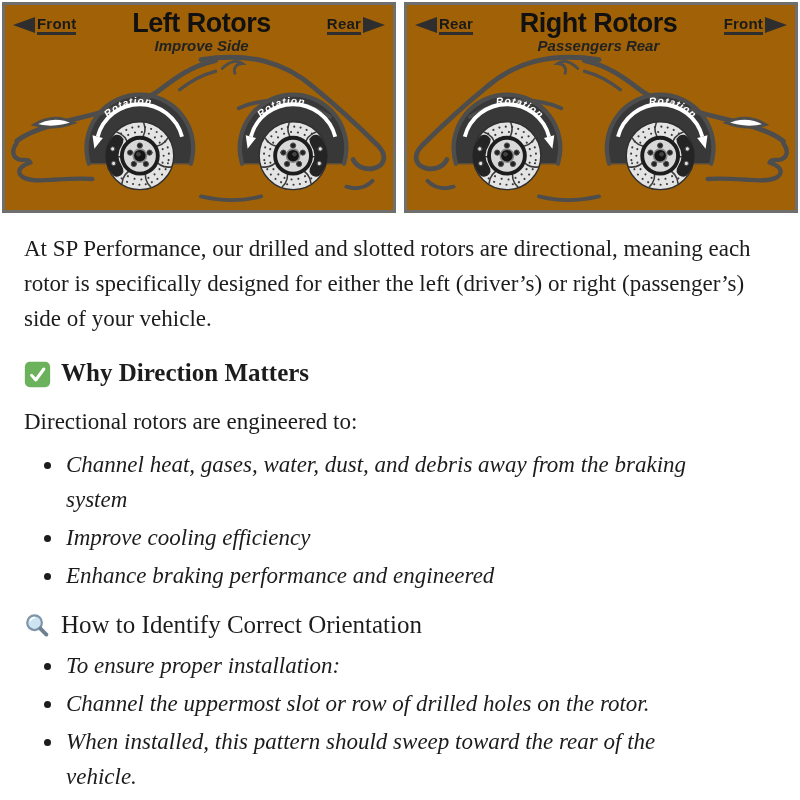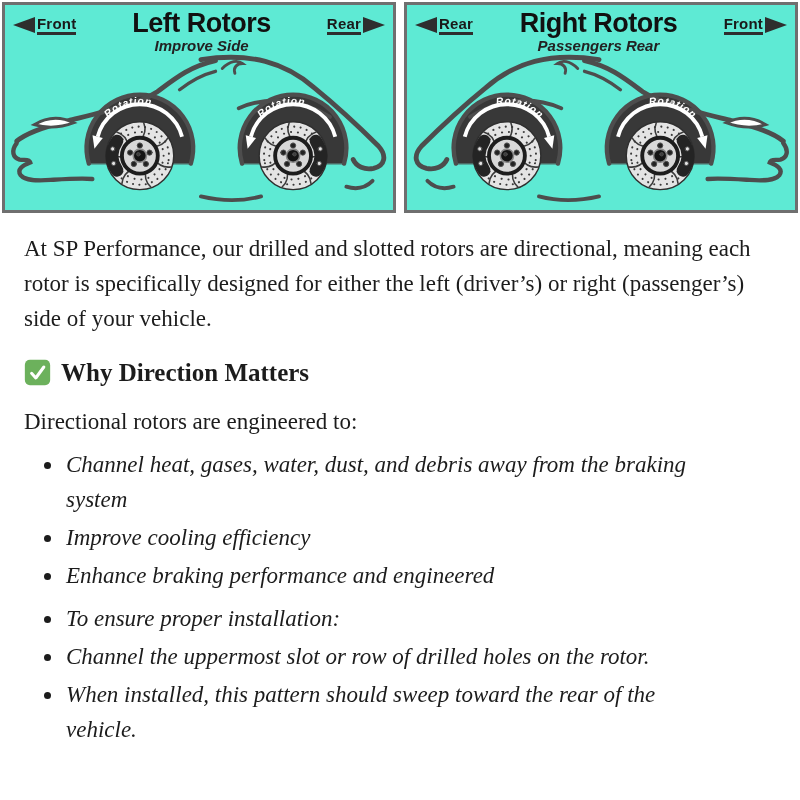--- a/index.html
+++ b/index.html
@@ -3,21 +3,21 @@
 <meta charset="utf-8">
 <style>
   html,body{margin:0;padding:0;}
   body{
     width:800px;height:800px;overflow:hidden;background:#ffffff;
     font-family:"Liberation Serif",serif;color:#1c1c1c;
   }
   
   .figure{display:flex;gap:8px;padding:2px 2px 0 2px;box-sizing:border-box;}
   .panel{
-    flex:1 1 0;border:3px solid #6f6f6f;background:#5eead4;position:relative;
+    flex:1 1 0;border:3px solid #6f6f6f;background:#a16207;position:relative;
     height:211px;box-sizing:border-box;overflow:hidden;
   }
   .panel-header{
     display:flex;justify-content:space-between;align-items:flex-start;
     padding:7px 8px 0 8px;font-family:"Liberation Sans",sans-serif;
   }
   .panel-titles{text-align:center;flex:1 1 auto;margin-top:-2px;}
   .panel-title{font-weight:700;font-size:27px;line-height:27px;letter-spacing:-0.5px;color:#111;}
   .panel-subtitle{font-weight:700;font-style:italic;font-size:15px;line-height:17px;color:#222;}
   .dir{display:flex;align-items:center;gap:2px;margin-top:3px;}
@@ -25,21 +25,21 @@
     font-weight:700;font-size:15px;color:#1a1a1a;
     border-bottom:3px solid #2e2e2e;padding-bottom:0px;letter-spacing:0.2px;
   }
   .tri{width:0;height:0;border-top:8px solid transparent;border-bottom:8px solid transparent;}
   .tri-l{border-right:22px solid #2e2e2e;}
   .tri-r{border-left:22px solid #2e2e2e;}
   .car-svg{position:absolute;left:0;bottom:0;width:100%;height:160px;display:block;}
   
   .article{padding:0 40px 0 24px;}
   .intro{margin:18px 0 0 0;font-size:23px;line-height:35px;max-width:740px;}
-  .sec-head{display:flex;align-items:center;gap:10px;margin:21px 0 0 0;}
+  .sec-head{display:flex;align-items:flex-end;gap:10px;margin:21px 0 0 0;}
   .sec-head .ttl-bold{font-size:25px;font-weight:700;line-height:31px;}
   .sec-head .ttl-reg{font-size:25px;font-weight:400;line-height:31px;}
   .emoji-icon{width:27px;height:27px;flex:0 0 auto;display:block;}
   .lead{margin:16px 0 0 0;font-size:23px;line-height:35px;}
   ul{margin:8px 0 0 0;padding:0 0 0 40px;list-style:disc;font-style:italic;}
   li{font-size:23px;line-height:35px;margin:0 0 3px 0;padding-left:2px;max-width:660px;}
   .id-head{margin-top:16px;}
   
   .defs-holder{position:absolute;width:0;height:0;overflow:hidden;}
 </style>
@@ -175,20 +175,28 @@
   </div>
 
   <p class="lead">Directional rotors are engineered to:</p>
 
   <ul>
     <li>Channel heat, gases, water, dust, and debris away from the braking system</li>
     <li>Improve cooling efficiency</li>
     <li>Enhance braking performance and engineered</li>
   </ul>
 
+  <div class="sec-head id-head">
+    <svg class="emoji-icon" viewBox="0 0 32 32">
+      <circle cx="12.5" cy="11.5" r="8.7" fill="#cfe4f2" stroke="#7e95a9" stroke-width="2.6"></circle>
+      <path d="M 7.5 9 Q 8.5 6 12 5.5" fill="none" stroke="#ffffff" stroke-width="2" stroke-linecap="round"></path>
+      <line x1="19.5" y1="18.5" x2="26.5" y2="25.5" stroke="#6d8191" stroke-width="4.6" stroke-linecap="round"></line>
+    </svg>
+    <span class="ttl-reg">How to Identify Correct Orientation</span>
+  </div>
 
   <ul>
     <li>To ensure proper installation:</li>
     <li>Channel the uppermost slot or row of drilled holes on the rotor.</li>
     <li>When installed, this pattern should sweep toward the rear of the vehicle.</li>
   </ul>
 
 </div>
 
 </body></html>

